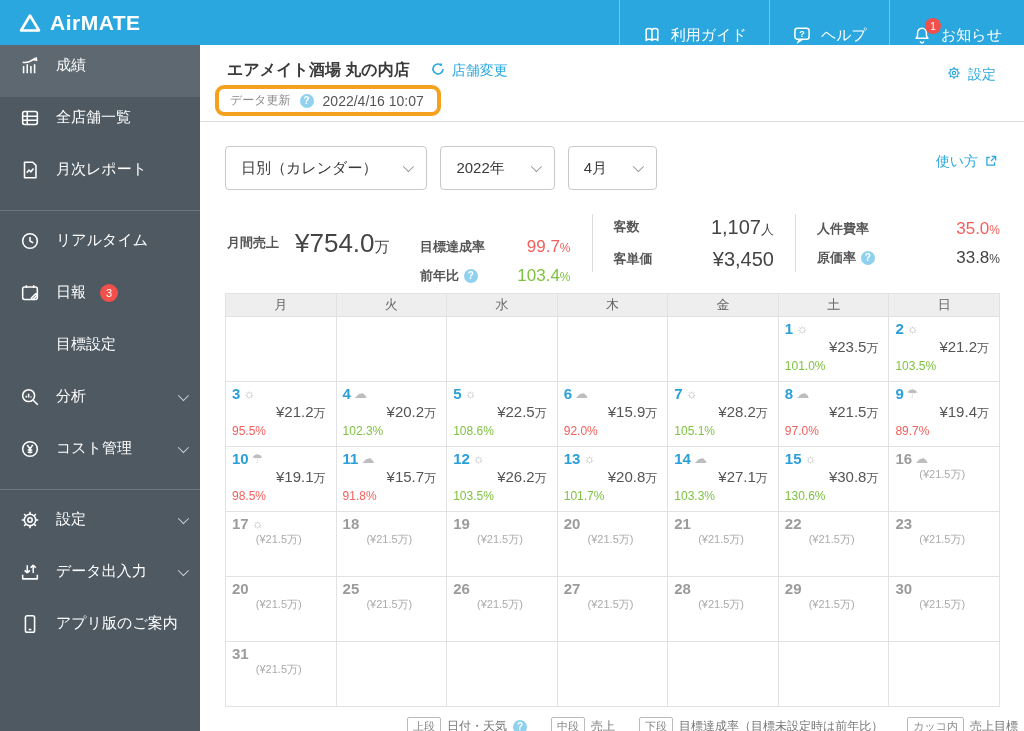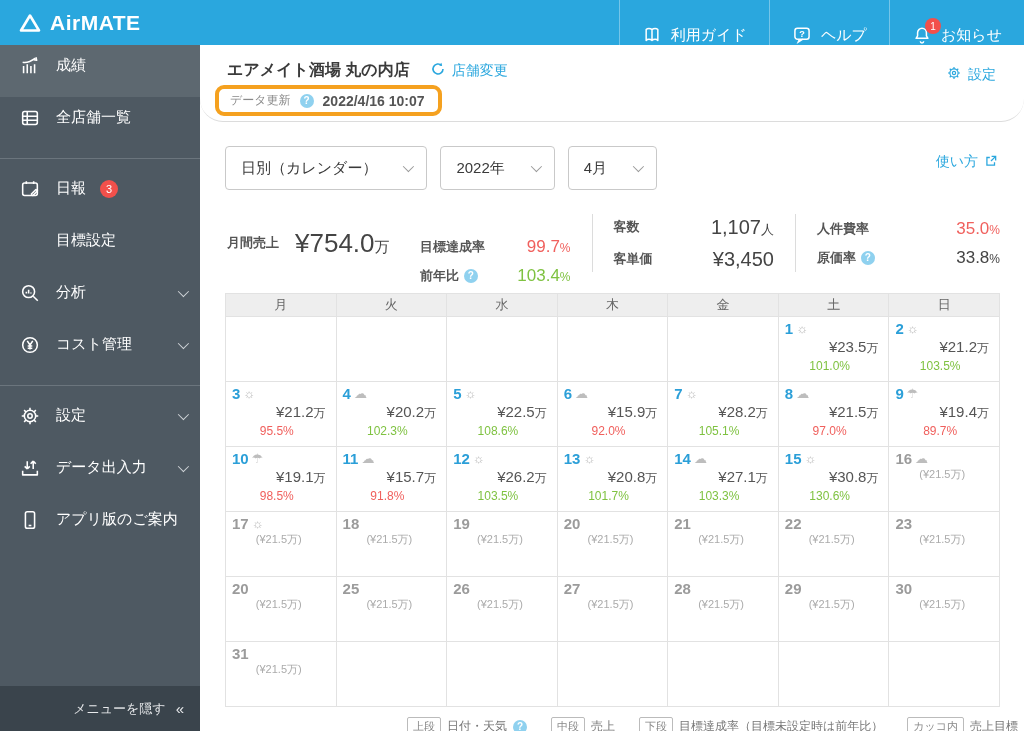--- a/index.html
+++ b/index.html
@@ -23,28 +23,28 @@
   .side-item .s-ico { width:24px; display:flex; justify-content:center; color:#fff; }
   .side-divider { height:1px; background:#6B757D; margin:9px 0; }
   .side-badge { min-width:18px; height:18px; border-radius:9px; background:#F2504B; color:#fff; font-size:11px; display:flex; align-items:center; justify-content:center; padding:0 5px; }
   .side-chev { margin-left:auto; width:8px; height:8px; border-right:1.6px solid #cfd4d8; border-bottom:1.6px solid #cfd4d8; transform:rotate(45deg) translateY(-2px); }
   .side-bottom { position:absolute; bottom:0; left:0; width:200px; height:45px; background:#3A444C; display:flex; align-items:center; justify-content:flex-end; gap:10px; padding-right:16px; font-size:13px; color:#E8EAEC; cursor:pointer; }
   .dbl-chev { font-size:15px; line-height:1; }
 
   
   .main { position:absolute; top:45px; left:200px; width:824px; height:686px; background:#fff; }
 
-  .page-head { position:relative; padding:15px 24px 0 27px; border-bottom:1px solid #DCDCDC; height:77px;border-radius:23px; }
+  .page-head { position:relative; padding:15px 24px 0 27px; border-bottom:1px solid #DCDCDC; height:77px; }
   .ph-row1 { display:flex; align-items:center; gap:20px; }
   .store-name { font-size:16px; font-weight:bold; color:#3A3A3A; }
   .blue-link { display:flex; align-items:center; gap:6px; color:#2AA7DE; font-size:14px; cursor:pointer; }
   .settings-link { position:absolute; top:20px; right:28px; }
   .update-box { display:inline-flex; align-items:center; gap:9px; border:4px solid #F5A11F; border-radius:9px; padding:3px 13px 3px 11px; margin:4px 0 0 -12px; background:#fff; }
   .update-label { font-size:12px; color:#8A8A8A; }
-  .update-value { font-size:14px; color:#555;font-weight:bold; }
+  .update-value { font-size:14px; color:#555; }
   .help-ico { width:14px; height:14px; border-radius:50%; background:#8FD1EF; color:#fff; font-size:10px; font-weight:bold; display:inline-flex; align-items:center; justify-content:center; cursor:pointer; flex:none; }
 
   .filters { position:relative; display:flex; gap:13px; padding:24px 24px 0 25px; }
   .select { height:44px; border:1px solid #C9C9C9; border-radius:4px; display:flex; align-items:center; justify-content:flex-start; padding:0 15px; font-size:15px; color:#3A3A3A; cursor:pointer; background:#fff; }
   .sel-chev { width:8px; height:8px; border-right:1.6px solid #999; border-bottom:1.6px solid #999; transform:rotate(45deg) translateY(-2px); margin-left:26px; }
   .usage-link { position:absolute; right:26px; top:31px; }
 
   .stats { display:flex; align-items:center; margin:21px 24px 0 27px; height:64px; }
   .stat-sales { display:flex; align-items:center; gap:16px; width:196px; }
   .stat-label { font-size:13px; font-weight:bold; color:#555; }
@@ -68,21 +68,21 @@
   
   .calendar { margin:18px 24px 0 25px; width:775px; display:grid; grid-template-columns:repeat(7,1fr); border-left:1px solid #E2E2E2; border-top:1px solid #E2E2E2; }
   .cal-h { background:#EEEEEE; height:23px; display:flex; align-items:center; justify-content:center; font-size:13px; color:#666; border-right:1px solid #E2E2E2; border-bottom:1px solid #E2E2E2; }
   .cal-cell { height:65px; border-right:1px solid #E2E2E2; border-bottom:1px solid #E2E2E2; padding:3px 6px; cursor:pointer; }
   .day-top { display:flex; align-items:center; gap:3px; }
   .day-num { font-size:15px; font-weight:bold; color:#2B9FD8; }
   .day-num.future { color:#9B9B9B; }
   .weather { font-size:13px; color:#BDBDBD; line-height:1; }
   .amount { text-align:right; font-size:15px; color:#555; padding-right:4px; margin-top:1px; }
   .amount .unit { font-size:12px; }
-  .percent { text-align:center; font-size:12px; padding-right:8px; margin-top:2px; }
+  .percent { text-align:left; font-size:12px; padding-right:8px; margin-top:2px; }
   .forecast { text-align:center; font-size:11px; color:#ABABAB; padding-right:4px; margin-top:0; }
 
   .legend { display:flex; justify-content:flex-end; align-items:center; gap:24px; padding-right:6px; margin-top:10px; }
   .legend-item { display:flex; align-items:center; gap:6px; }
   .legend-box { border:1px solid #BBB; border-radius:2px; font-size:11px; color:#888; padding:1px 5px; }
   .legend-text { font-size:12px; color:#777; }
 </style>
 </head>
 <body>
 
@@ -143,21 +143,39 @@
         </div>
         <div class="side-item">
           <span class="s-ico">
             <svg width="22" height="22" viewBox="0 0 24 24" fill="none" stroke="#fff" stroke-width="1.7">
               <rect x="4" y="5" width="16" height="14" rx="2"></rect>
               <path d="M4 10h16M4 14.5h16M9 5v14"></path>
             </svg>
           </span>
           <span>全店舗一覧</span>
         </div>
+        <div class="side-item">
+          <span class="s-ico">
+            <svg width="22" height="22" viewBox="0 0 24 24" fill="none" stroke="#fff" stroke-width="1.7" stroke-linejoin="round">
+              <path d="M6 3.5h9l3.5 3.5v13.5H6z"></path>
+              <path d="M8.5 15l2.5-3 2 2 2.8-3.7"></path>
+            </svg>
+          </span>
+          <span>月次レポート</span>
+        </div>
         <div class="side-divider"></div>
+        <div class="side-item">
+          <span class="s-ico">
+            <svg width="22" height="22" viewBox="0 0 24 24" fill="none" stroke="#fff" stroke-width="1.7">
+              <circle cx="12" cy="12" r="8"></circle>
+              <path d="M12 7.5V12l3.5 2"></path>
+            </svg>
+          </span>
+          <span>リアルタイム</span>
+        </div>
         <div class="side-item">
           <span class="s-ico">
             <svg width="22" height="22" viewBox="0 0 24 24" fill="none" stroke="#fff" stroke-width="1.7">
               <rect x="4" y="5.5" width="16" height="13.5" rx="2"></rect>
               <path d="M8 3.5v3M16 3.5v3M7.5 11h.01M10.5 11h.01M13.5 11h.01M7.5 14h.01M10.5 14h.01"></path>
               <path d="M13.5 17.5l5-5 1.6 1.6-5 5z" stroke-linejoin="round"></path>
             </svg>
           </span>
           <span>日報</span>
           <span class="side-badge">3</span>
@@ -213,24 +231,20 @@
         <div class="side-item">
           <span class="s-ico">
             <svg width="22" height="22" viewBox="0 0 24 24" fill="none" stroke="#fff" stroke-width="1.7">
               <rect x="7" y="3" width="10" height="18" rx="2"></rect>
               <path d="M10.5 18h3"></path>
             </svg>
           </span>
           <span>アプリ版のご案内</span>
         </div>
       </div>
-    <div class="side-bottom">
-      <span>メニューを隠す</span>
-      <span class="dbl-chev">«</span>
-    </div>
   </div>
 
   <div class="main">
 
     <div class="page-head">
       <div class="ph-row1">
         <span class="store-name">エアメイト酒場 丸の内店</span>
         <span class="blue-link">
           <span>
             <svg width="16" height="16" viewBox="0 0 24 24" fill="none" stroke="#2AA7DE" stroke-width="2.4">

